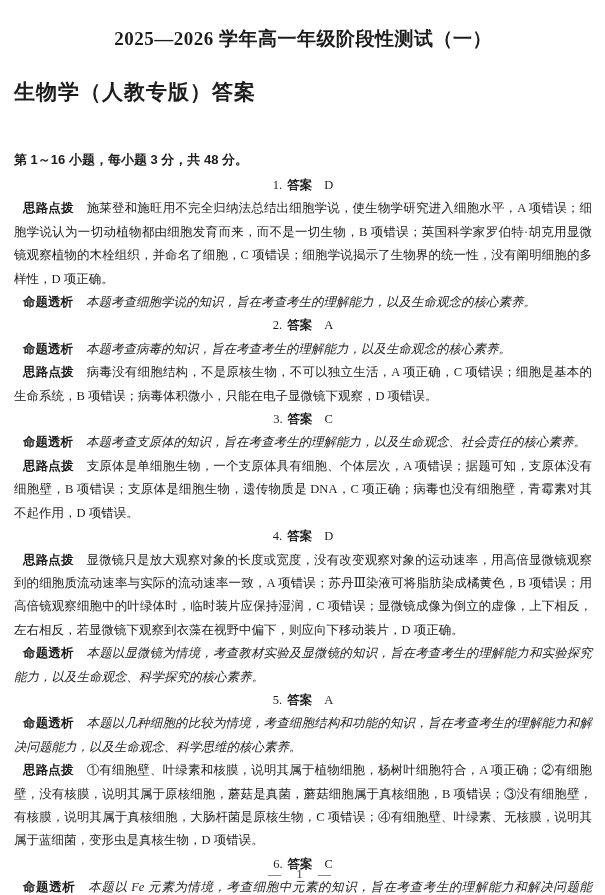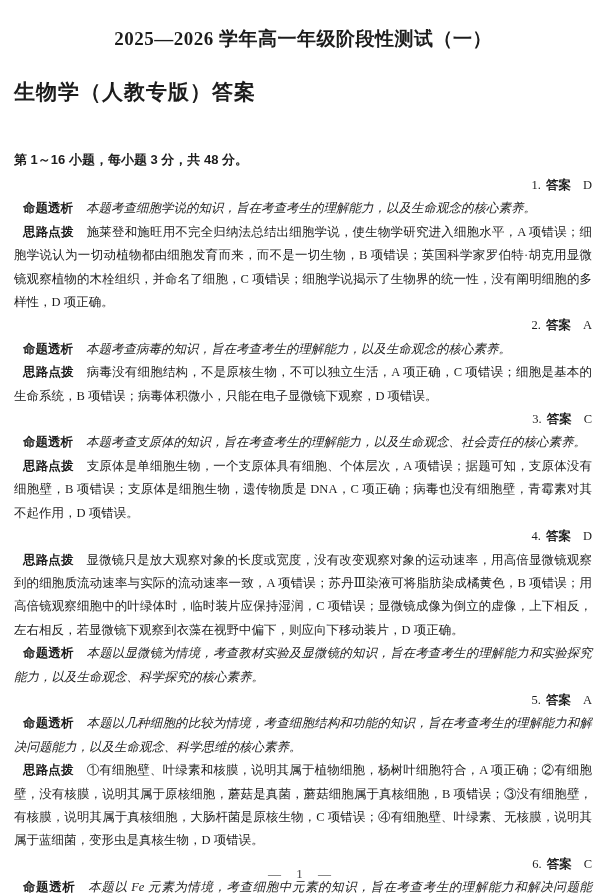--- a/index.html
+++ b/index.html
@@ -44,21 +44,21 @@
   
   .questions {
     margin-top: 3px;
   }
   .q {
     font-size: 12.5px;
     line-height: 23.4px;
     text-align: justify;
   }
   .ans-line {
-    text-align: right;
+    text-align: center;
   }
   .q-num {
     font-family: "Liberation Serif", "DejaVu Serif", serif;
     margin-right: 5px;
   }
   .lbl {
     font-family: "Liberation Sans", "DejaVu Sans", sans-serif;
     font-weight: 700;
   }
   .ans-letter {
@@ -100,22 +100,22 @@
   <h2 class="title-line2">生物学（人教专版）答案</h2>
 
   <div class="intro">第 1～16 小题，每小题 3 分，共 48 分。</div>
 
   <div class="questions">
 
     <div class="q">
       <div class="ans-line">
         <span class="q-num">1.</span><span class="lbl">答案</span><span class="ans-letter">D</span>
       </div>
+      <p class="para"><span class="lbl">思路点拨</span><span class="song">施莱登和施旺用不完全归纳法总结出细胞学说，使生物学研究进入细胞水平，A 项错误；细胞学说认为一切动植物都由细胞发育而来，而不是一切生物，B 项错误；英国科学家罗伯特·胡克用显微镜观察植物的木栓组织，并命名了细胞，C 项错误；细胞学说揭示了生物界的统一性，没有阐明细胞的多样性，D 项正确。</span></p>
       <p class="para"><span class="lbl">命题透析</span><span class="kai">本题考查细胞学说的知识，旨在考查考生的理解能力，以及生命观念的核心素养。</span></p>
-      <p class="para"><span class="lbl">思路点拨</span><span class="song">施莱登和施旺用不完全归纳法总结出细胞学说，使生物学研究进入细胞水平，A 项错误；细胞学说认为一切动植物都由细胞发育而来，而不是一切生物，B 项错误；英国科学家罗伯特·胡克用显微镜观察植物的木栓组织，并命名了细胞，C 项错误；细胞学说揭示了生物界的统一性，没有阐明细胞的多样性，D 项正确。</span></p>
     </div>
 
     <div class="q">
       <div class="ans-line">
         <span class="q-num">2.</span><span class="lbl">答案</span><span class="ans-letter">A</span>
       </div>
       <p class="para"><span class="lbl">命题透析</span><span class="kai">本题考查病毒的知识，旨在考查考生的理解能力，以及生命观念的核心素养。</span></p>
       <p class="para"><span class="lbl">思路点拨</span><span class="song">病毒没有细胞结构，不是原核生物，不可以独立生活，A 项正确，C 项错误；细胞是基本的生命系统，B 项错误；病毒体积微小，只能在电子显微镜下观察，D 项错误。</span></p>
     </div>
 

